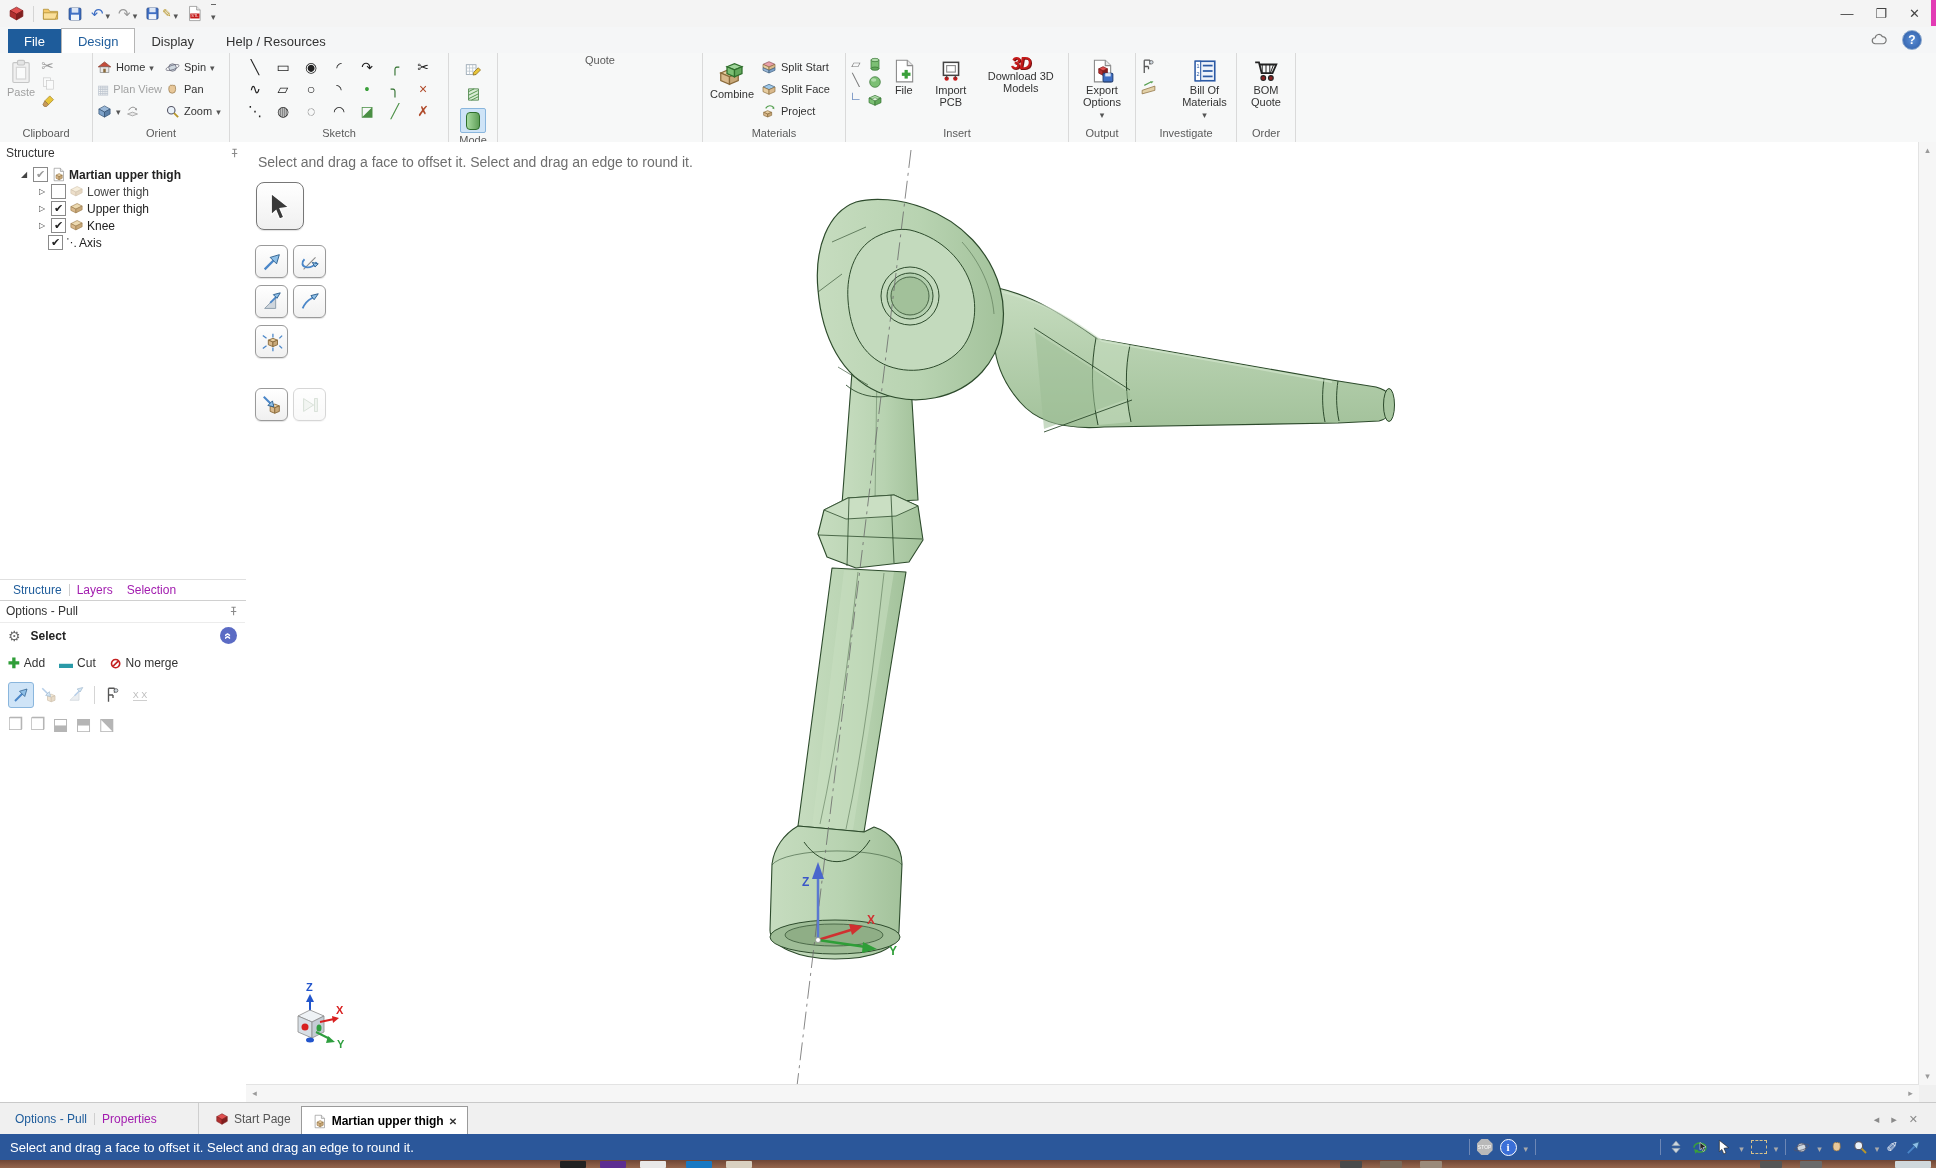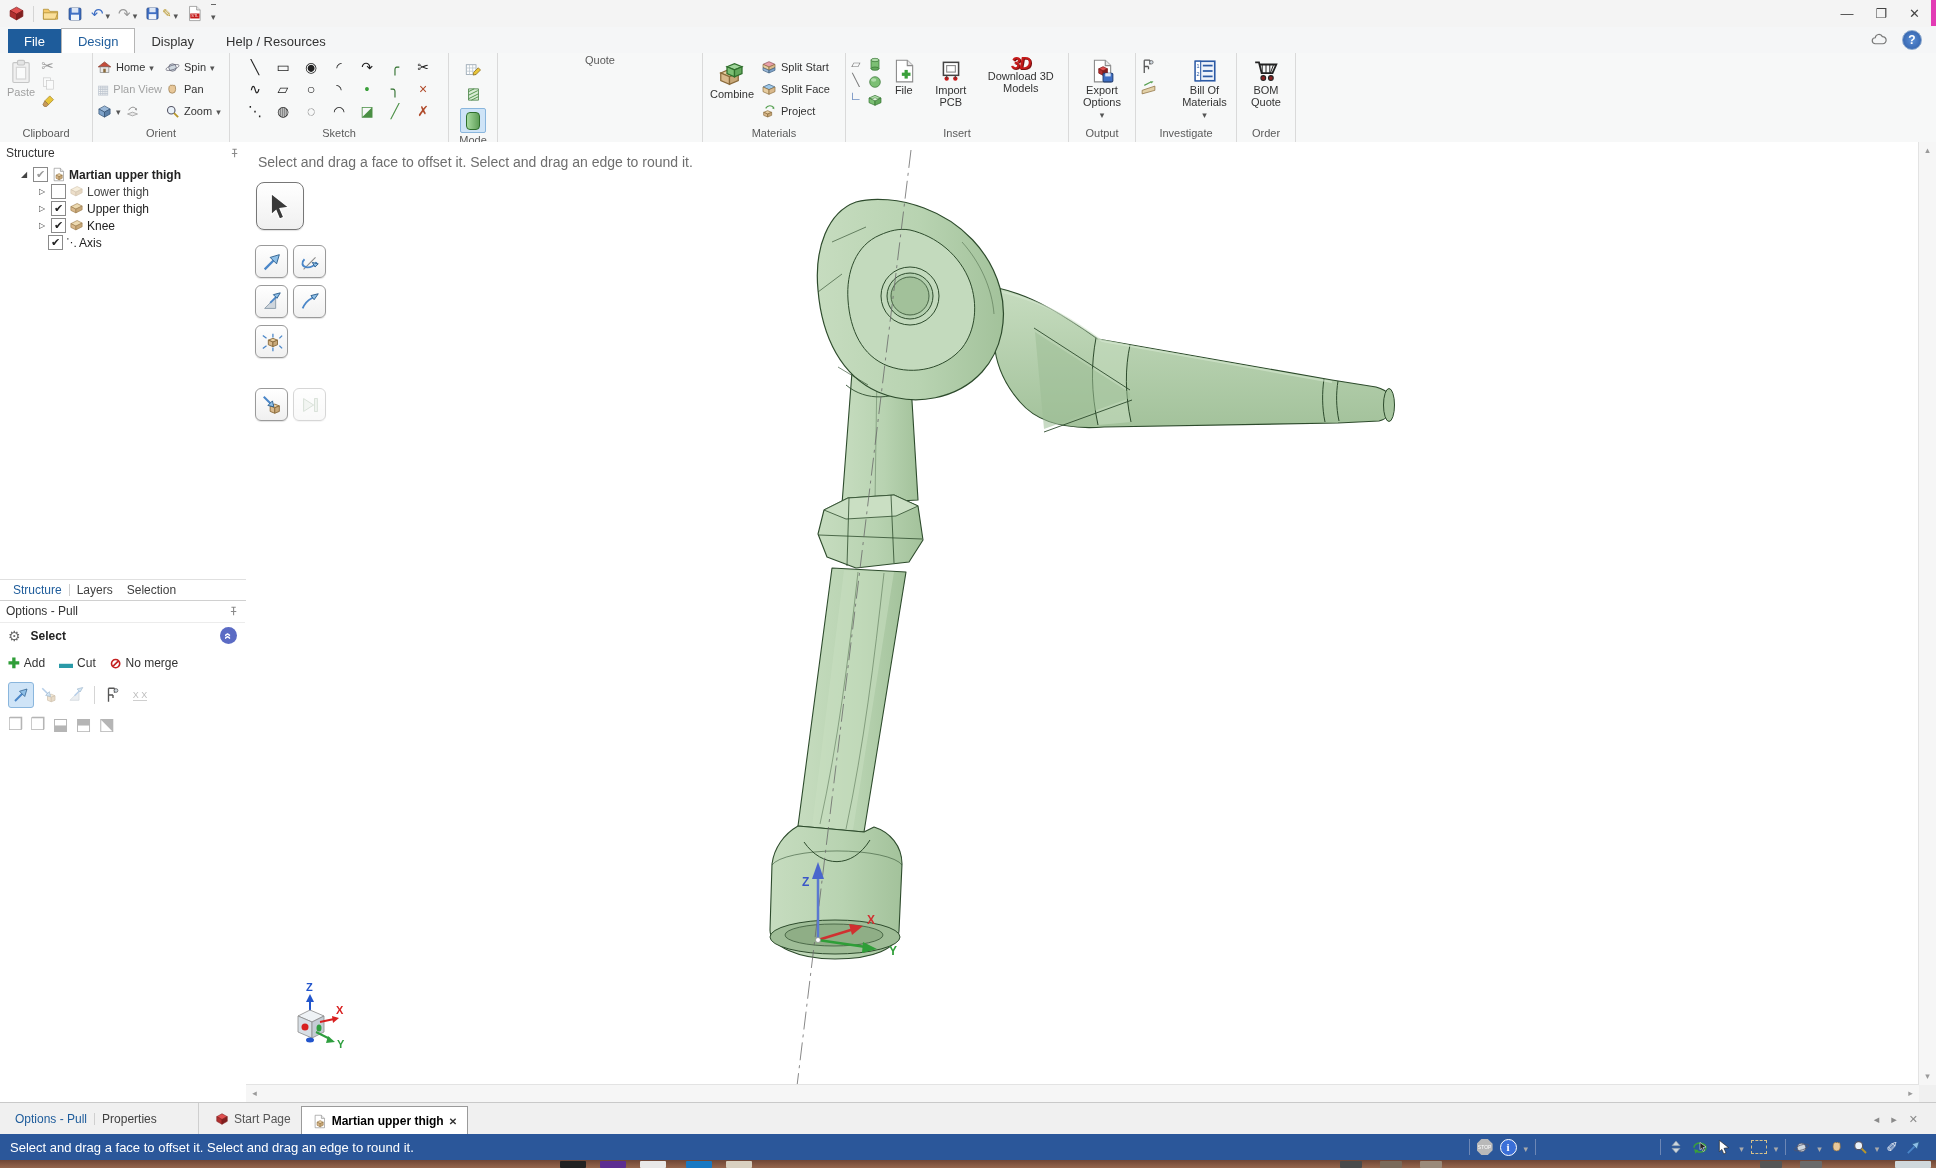--- a/index.html
+++ b/index.html
@@ -50,21 +50,21 @@
   .panel-header{display:flex;align-items:center;height:22px;padding:0 6px;color:#333;}
   .panel-header .ttl{flex:1;}
   .tree-row{display:flex;align-items:center;height:17px;gap:3px;}
   .exp{width:12px;text-align:center;color:#444;font-size:8px;}
   .exp.open::after{content:"◢";}
   .exp.closed::after{content:"▷";}
   .cb{width:13px;height:13px;border:1px solid #8a8a8a;background:#fff;display:inline-flex;align-items:center;justify-content:center;font-size:11px;line-height:1;}
   .cb.checked::after{content:"✔";color:#222;}
   .cb.checked.gray::after{color:#9a9a9a;}
   .ptabs{display:flex;align-items:center;height:20px;border-top:1px solid #e0e0e0;border-bottom:1px solid #d0d0d0;padding-left:6px;gap:0;}
-  .ptab{padding:0 7px;color:#404040;}
+  .ptab{padding:0 7px;color:#a21caf;}
   .ptab.active{color:#1e5c9b;}
   .ptab-sep{width:1px;height:12px;background:#cfcfcf;}
   .opt-row{display:flex;align-items:center;gap:10px;padding:4px 8px;}
   .opt-ibox{width:24px;height:24px;border-radius:3px;display:flex;align-items:center;justify-content:center;}
   .opt-ibox.sel{background:#cfe4f7;border:1px solid #8ab6dd;}
   .opt-ibox.dim{opacity:.4;}
   .chev-circle{width:17px;height:17px;border-radius:50%;background:#5b6bc4;color:#fff;display:flex;align-items:center;justify-content:center;}
   .chev-circle span{display:inline-block;transform:rotate(90deg);font-size:12px;font-weight:bold;line-height:1;}
 
   

